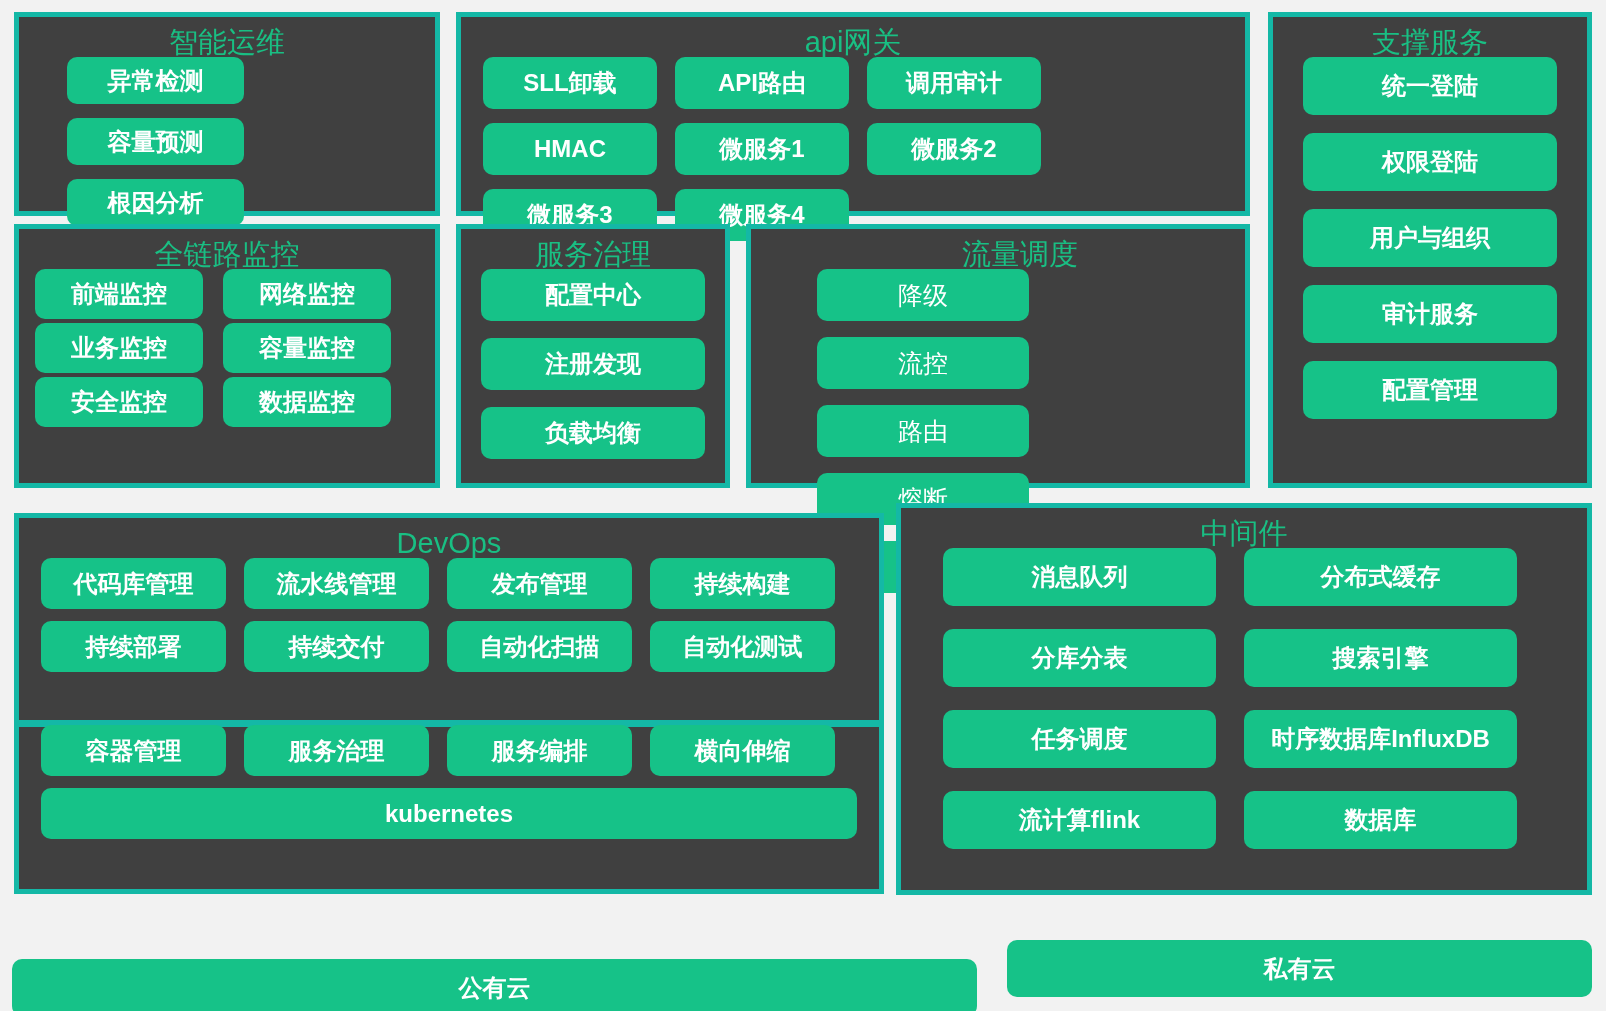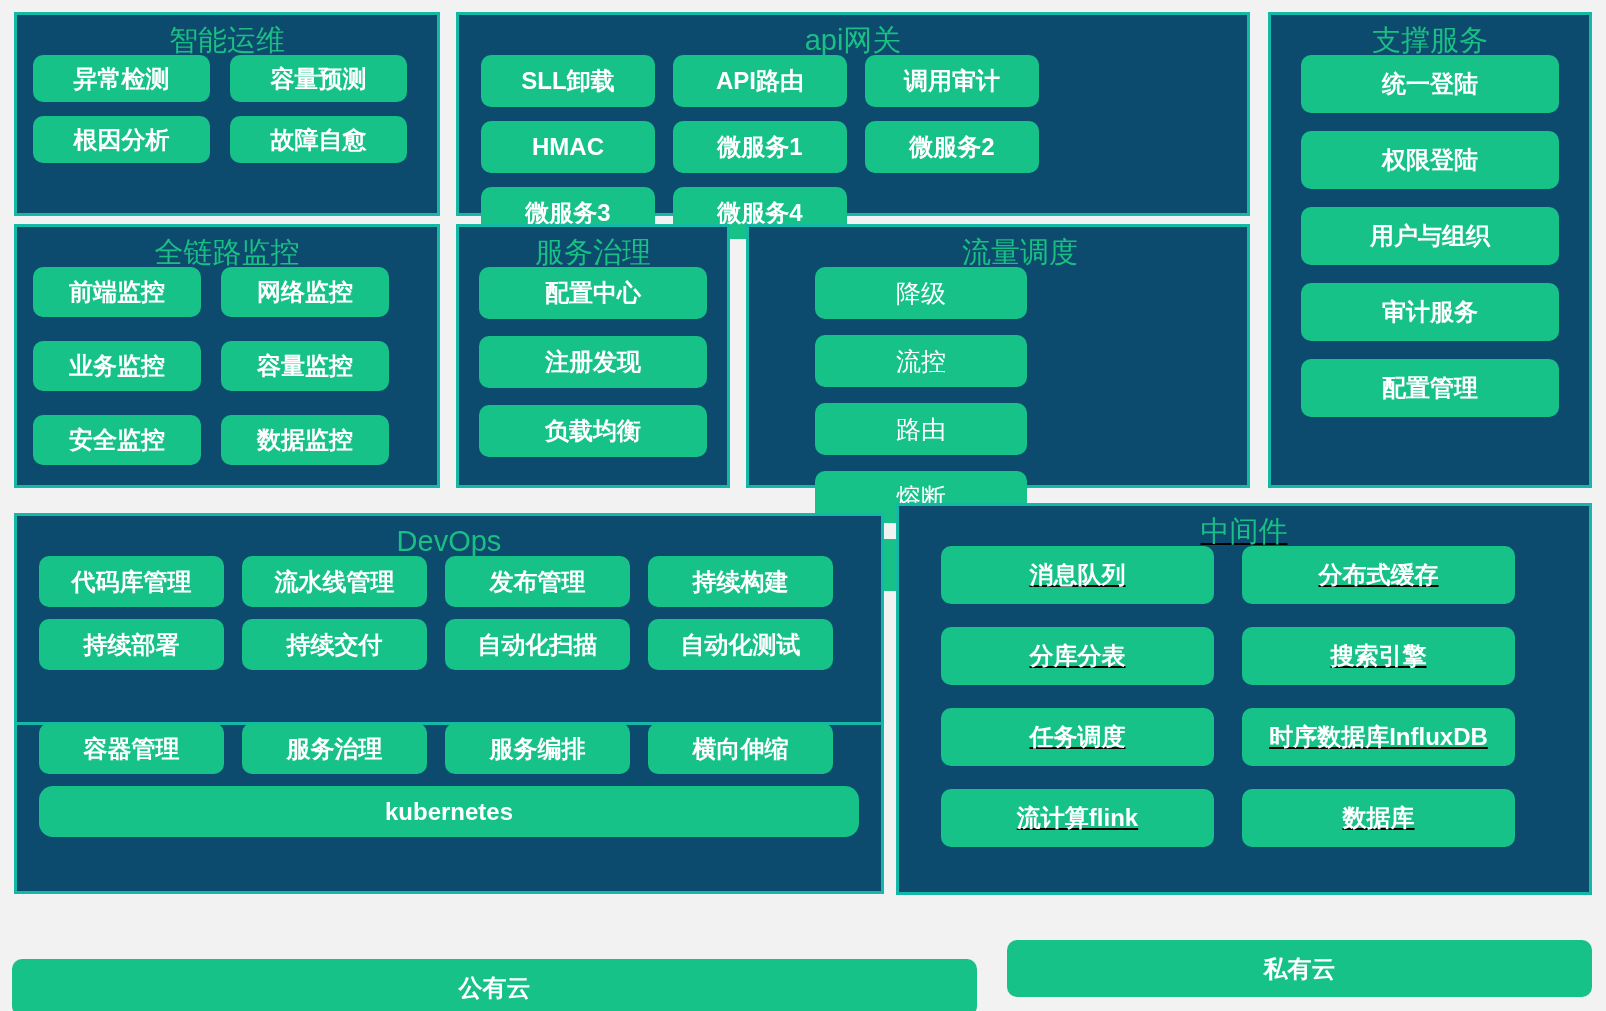--- a/index.html
+++ b/index.html
@@ -9,22 +9,22 @@
   }
   body {
     width: 1606px;
     height: 1011px;
     font-family: "Liberation Sans", "DejaVu Sans", sans-serif;
     overflow: hidden;
     position: relative;
   }
   .panel {
     position: absolute;
-    background: #0c4a6e;
-    border: 3px solid #14b8a6;
+    background: #404040;
+    border: 5px solid #14b8a6;
     box-sizing: border-box;
   }
   .panel-title {
     text-align: center;
     color: #19bf83;
     font-size: 29px;
     line-height: 34px;
     font-weight: 400;
     margin-top: 8px;
     position: relative;
@@ -47,59 +47,59 @@
     text-align: center;
     font-size: 24px;
     font-weight: 700;
     box-sizing: border-box;
     white-space: nowrap;
   }
   .chip.light { font-weight: 400; font-size: 25px; }
 
   
   #p-aiops   { left: 14px;  top: 12px;  width: 426px;  height: 204px; }
-  #p-aiops .grid { padding: 0 16px 0 16px; gap: 14px 20px; }
+  #p-aiops .grid { padding: 0 16px 0 16px; gap: 14px 20px; margin-left: 32px; }
   #p-aiops .chip { width: 177px; height: 47px; }
 
   #p-gateway { left: 456px; top: 12px;  width: 794px;  height: 204px; }
   #p-gateway .grid { padding: 0 22px 0 22px; gap: 14px 18px; }
   #p-gateway .chip { width: 174px; height: 52px; }
 
   #p-support { left: 1268px; top: 12px; width: 324px; height: 476px; }
   #p-support .grid { padding: 0 30px 0 30px; gap: 18px; flex-direction: column; }
   #p-support .chip { width: 100%; height: 58px; }
 
   
   #p-apm     { left: 14px;  top: 224px; width: 426px;  height: 264px; }
-  #p-apm .grid { padding: 0 16px 0 16px; gap: 24px 20px; }
+  #p-apm .grid { padding: 0 16px 0 16px; gap: 4px 20px; }
   #p-apm .chip { width: 168px; height: 50px; }
 
   #p-govern  { left: 456px; top: 224px; width: 274px;  height: 264px; }
   #p-govern .grid { padding: 0 20px 0 20px; gap: 17px; flex-direction: column; }
   #p-govern .chip { width: 100%; height: 52px; }
 
   #p-traffic { left: 746px; top: 224px; width: 504px;  height: 264px; padding-left: 44px; }
   #p-traffic .grid { padding: 0 22px 0 22px; gap: 16px 26px; align-items: flex-end; }
   #p-traffic .chip { width: 212px; height: 52px; }
   #p-traffic .chip.wide { width: 100%; }
 
   
   #p-devops  { left: 14px;  top: 513px; width: 870px;  height: 212px; }
   #p-devops .grid { padding: 0 22px 0 22px; gap: 12px 18px; }
   #p-devops .chip { width: 185px; height: 51px; }
 
-  #p-mw      { left: 896px; top: 503px; width: 696px;  height: 392px; text-decoration: underline; }
+  #p-mw      { left: 896px; top: 503px; width: 696px;  height: 392px; }
   #p-mw .grid { padding: 0 42px 0 42px; gap: 23px 28px; }
   #p-mw .chip { width: 273px; height: 58px; }
 
   
   #p-container { left: 14px; top: 722px; width: 870px; height: 172px; }
   #p-container .grid { padding: 0 22px 0 22px; gap: 12px 18px; align-items: center; }
   #p-container .chip { width: 185px; height: 51px; }
-  #p-container .chip.wide { width: 100%; border-radius: 14px; }
+  #p-container .chip.wide { width: 100%; }
 
   
   .cloud-bar {
     position: absolute;
     background: #16c288;
     border-radius: 10px;
     color: #ffffff;
     font-size: 24px;
     font-weight: 700;
     display: flex;

